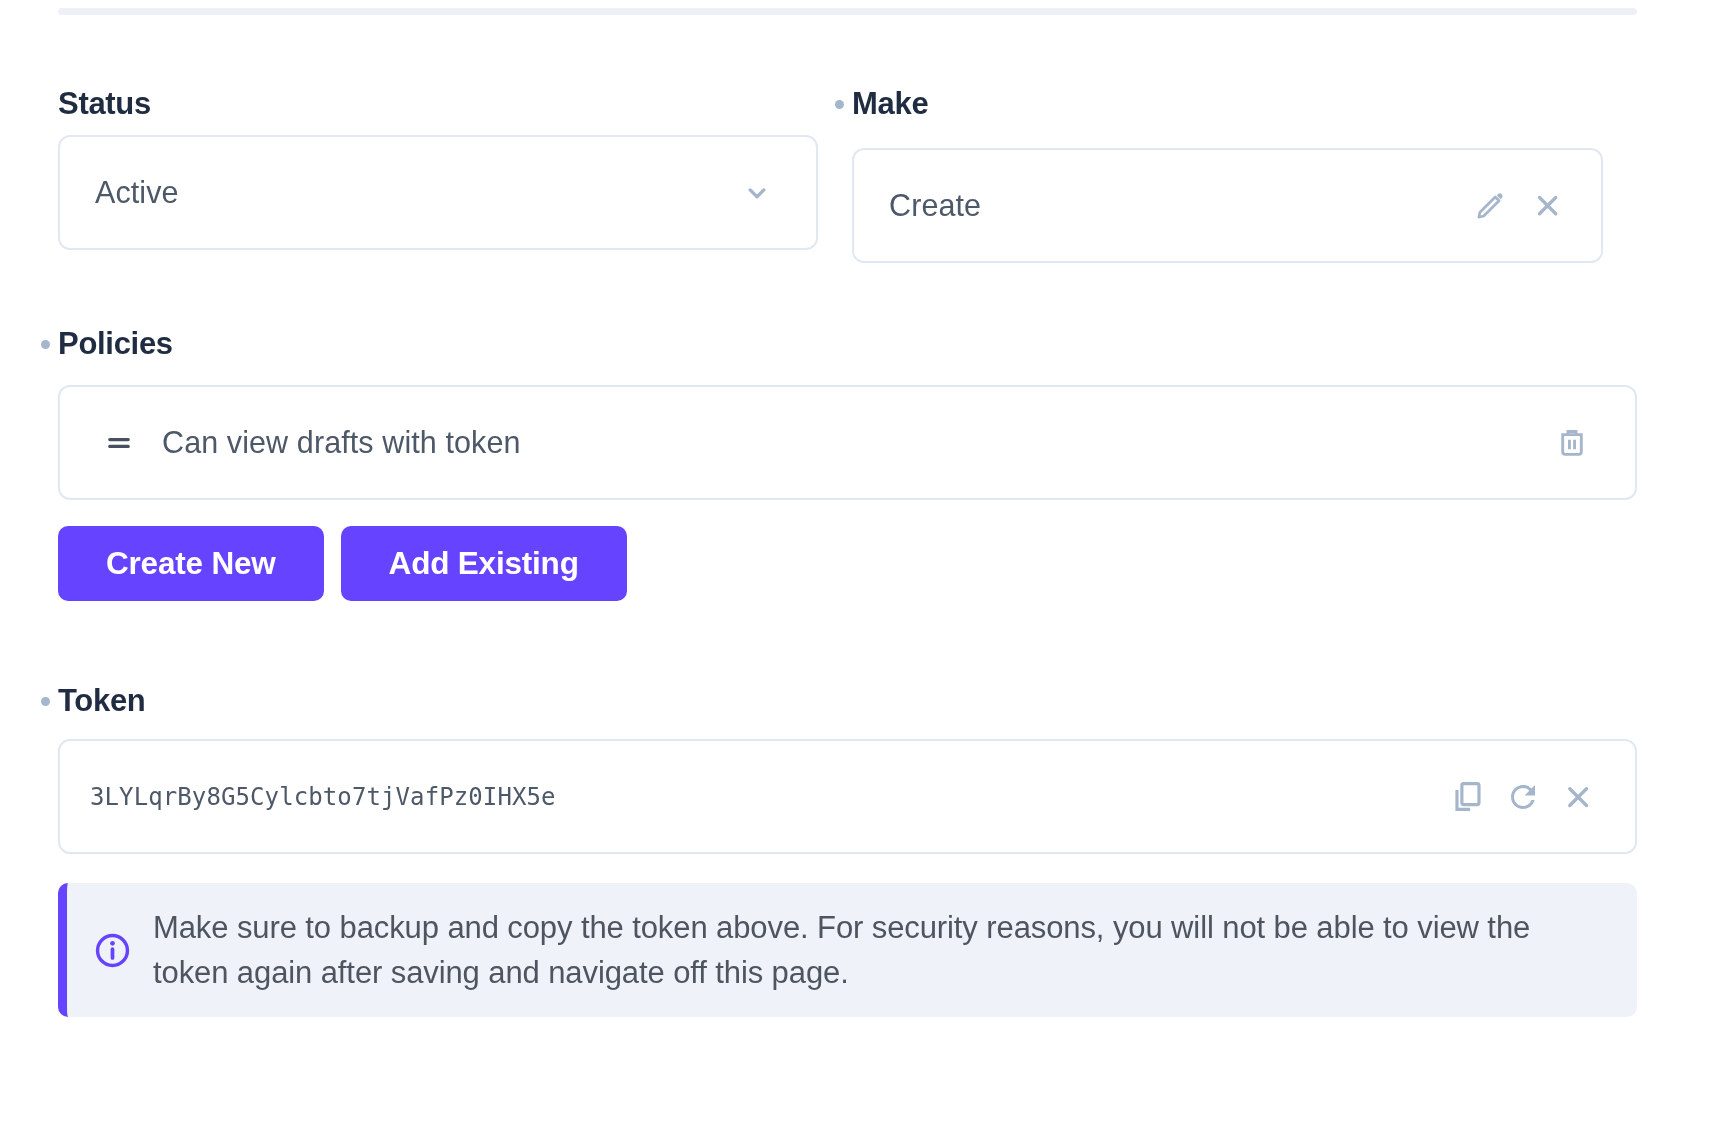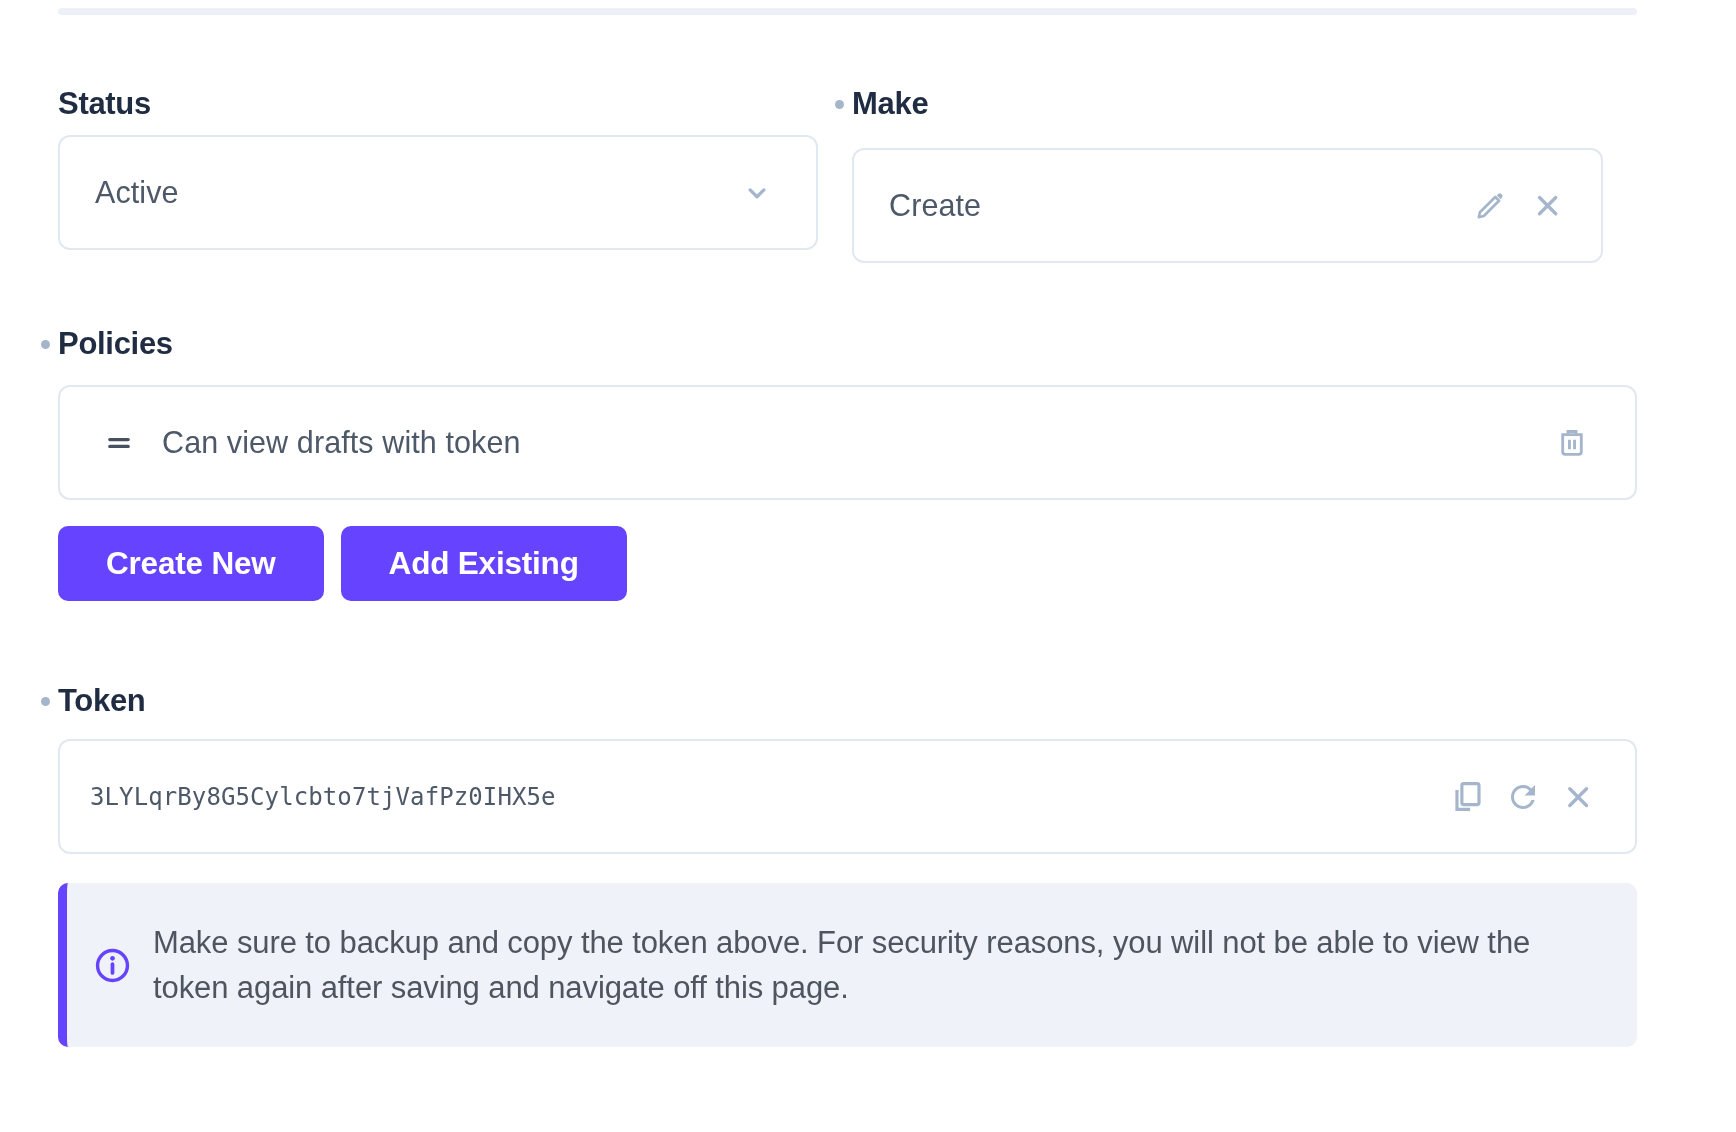--- a/index.html
+++ b/index.html
@@ -66,21 +66,21 @@
   }
 
   .token-label { margin-top: 81px; text-decoration: underline; }
   .token-field {
     margin-top: 19px; padding: 0 40px 0 30px;
     font-family: "DejaVu Sans Mono", monospace;
     font-size: 24px; letter-spacing: 0.2px;
   }
 
   .notice {
-    margin-top: 29px; height: 164px;
+    margin-top: 29px; height: 134px;
     background: var(--notice-bg, #eff2f8);
     border-left: 9px solid var(--primary, #6644ff);
     border-radius: 10px;
     display: flex; align-items: center;
     padding: 0 36px 0 26px;
   }
   .notice .info { color: var(--primary, #6644ff); }
   .notice-text {
     flex: 1; margin-left: 21px;
     font-size: 31px; line-height: 45px;

